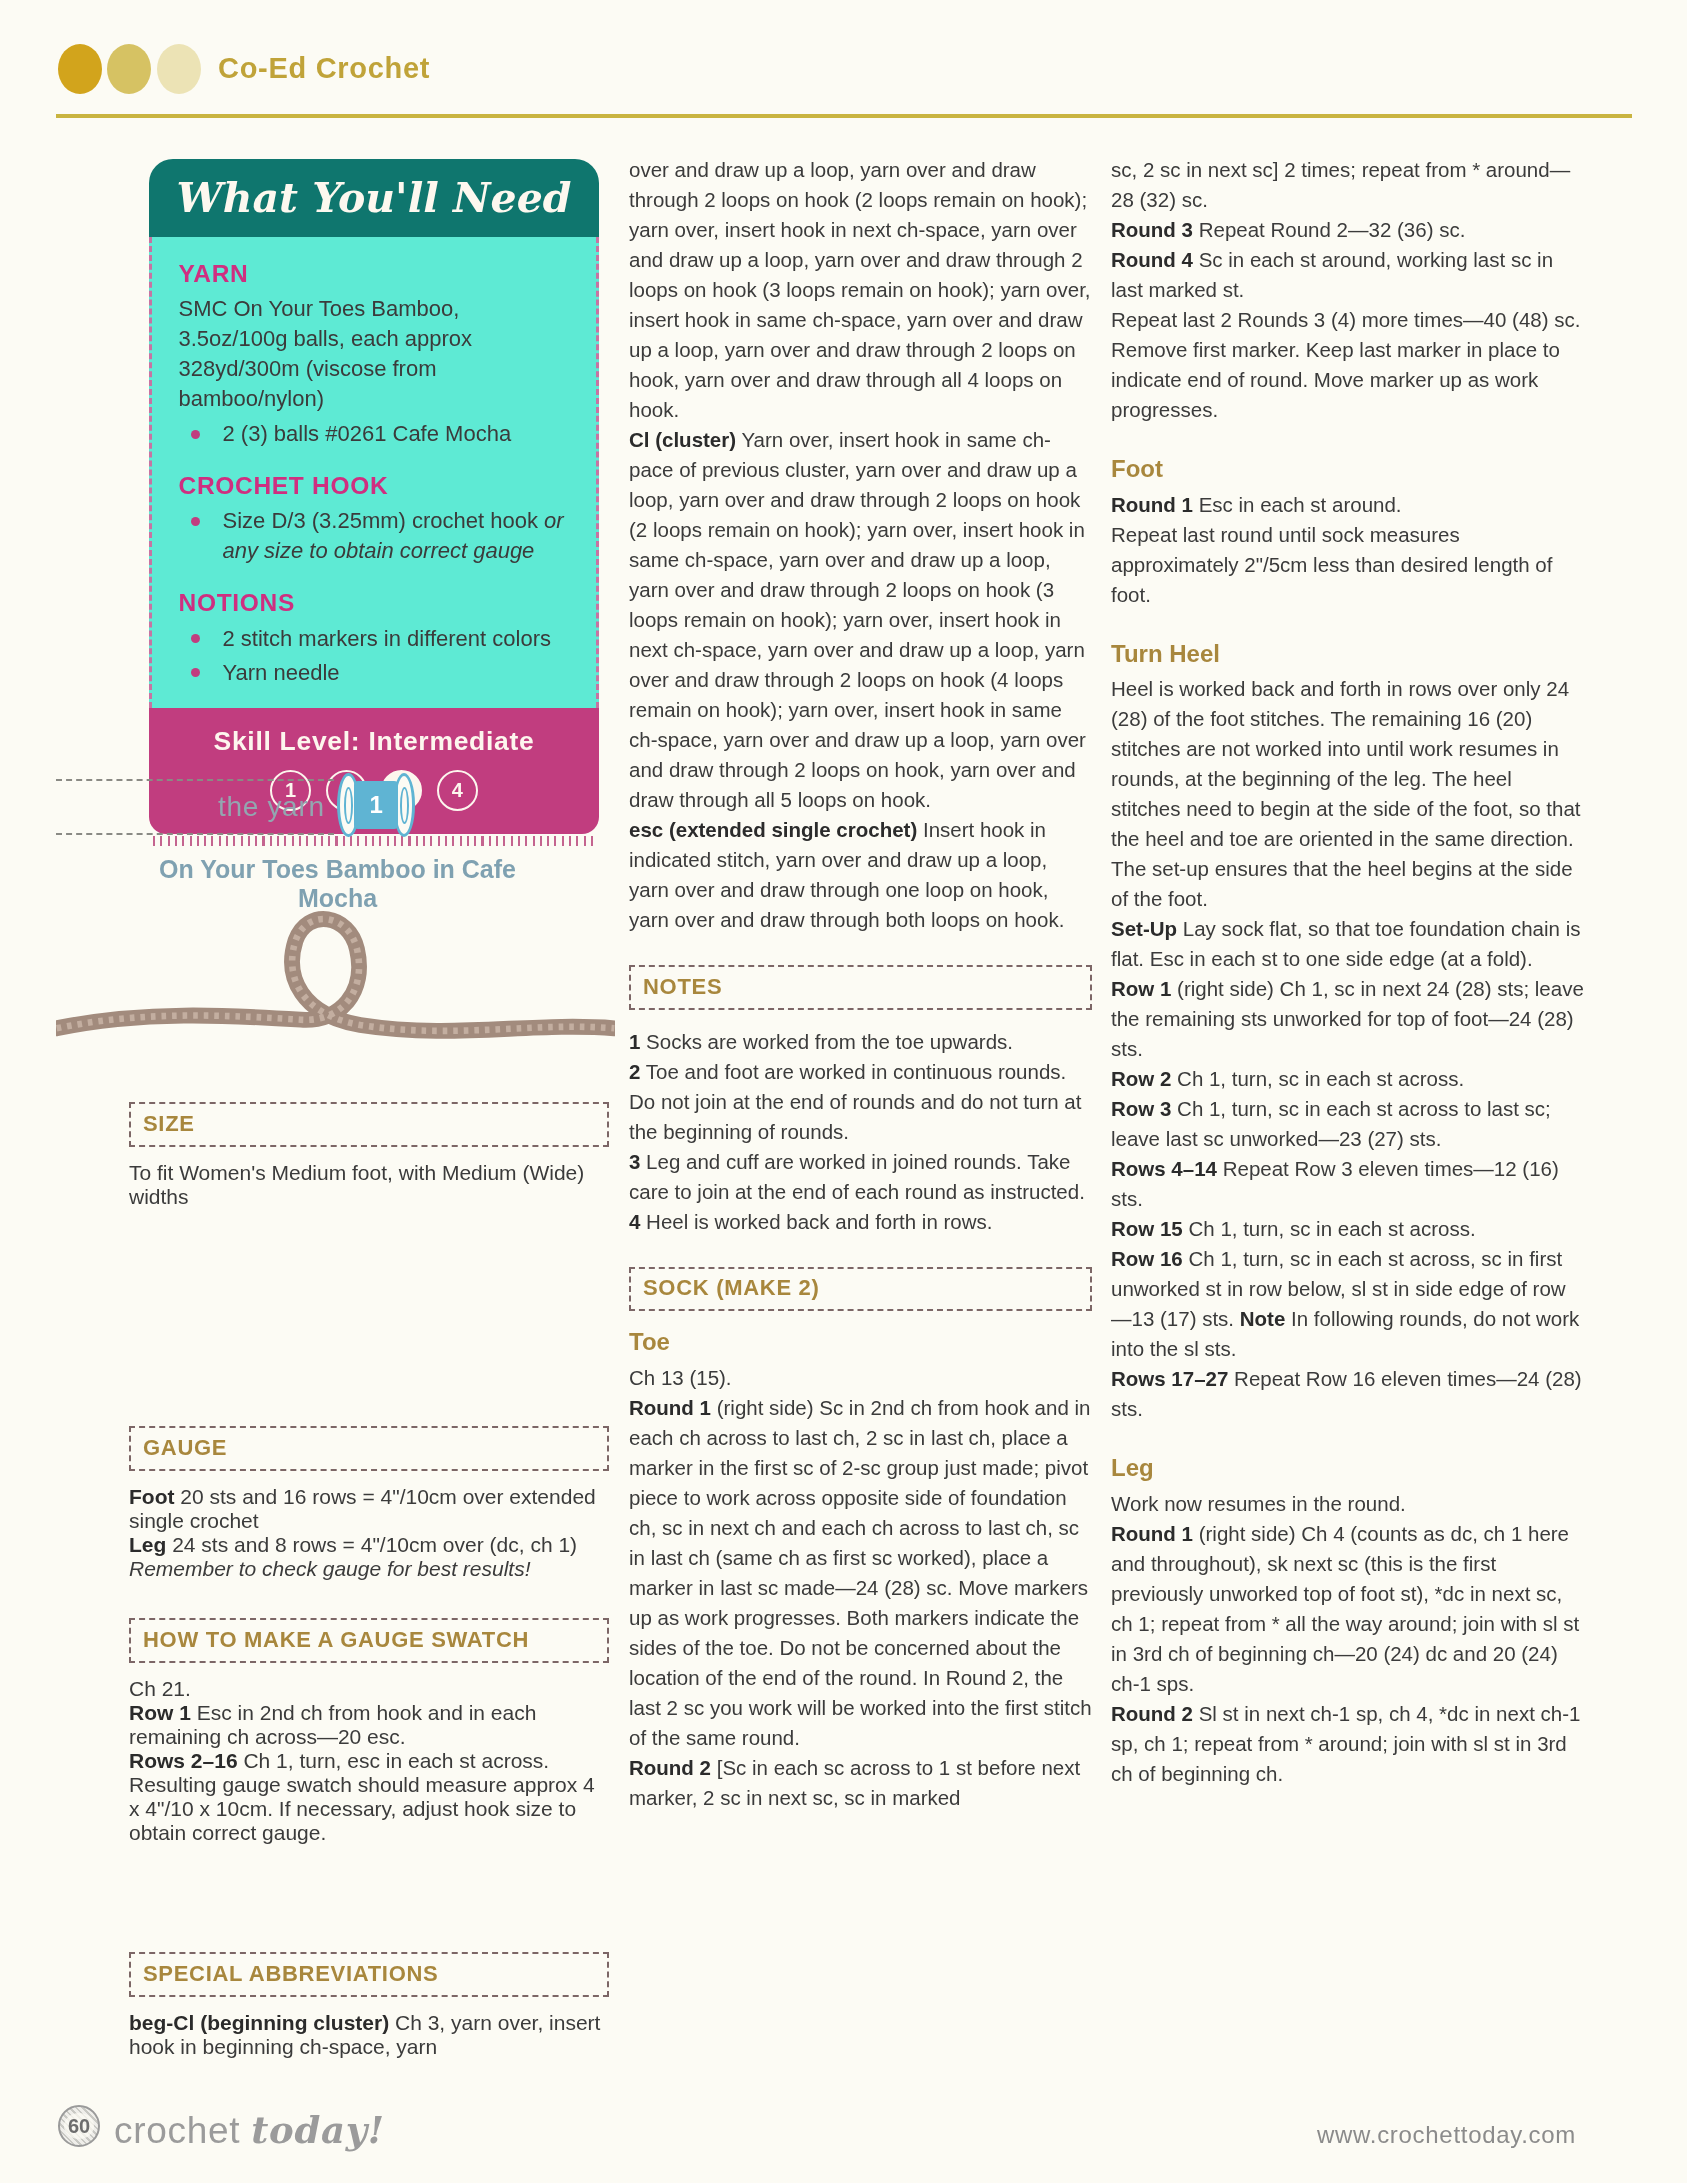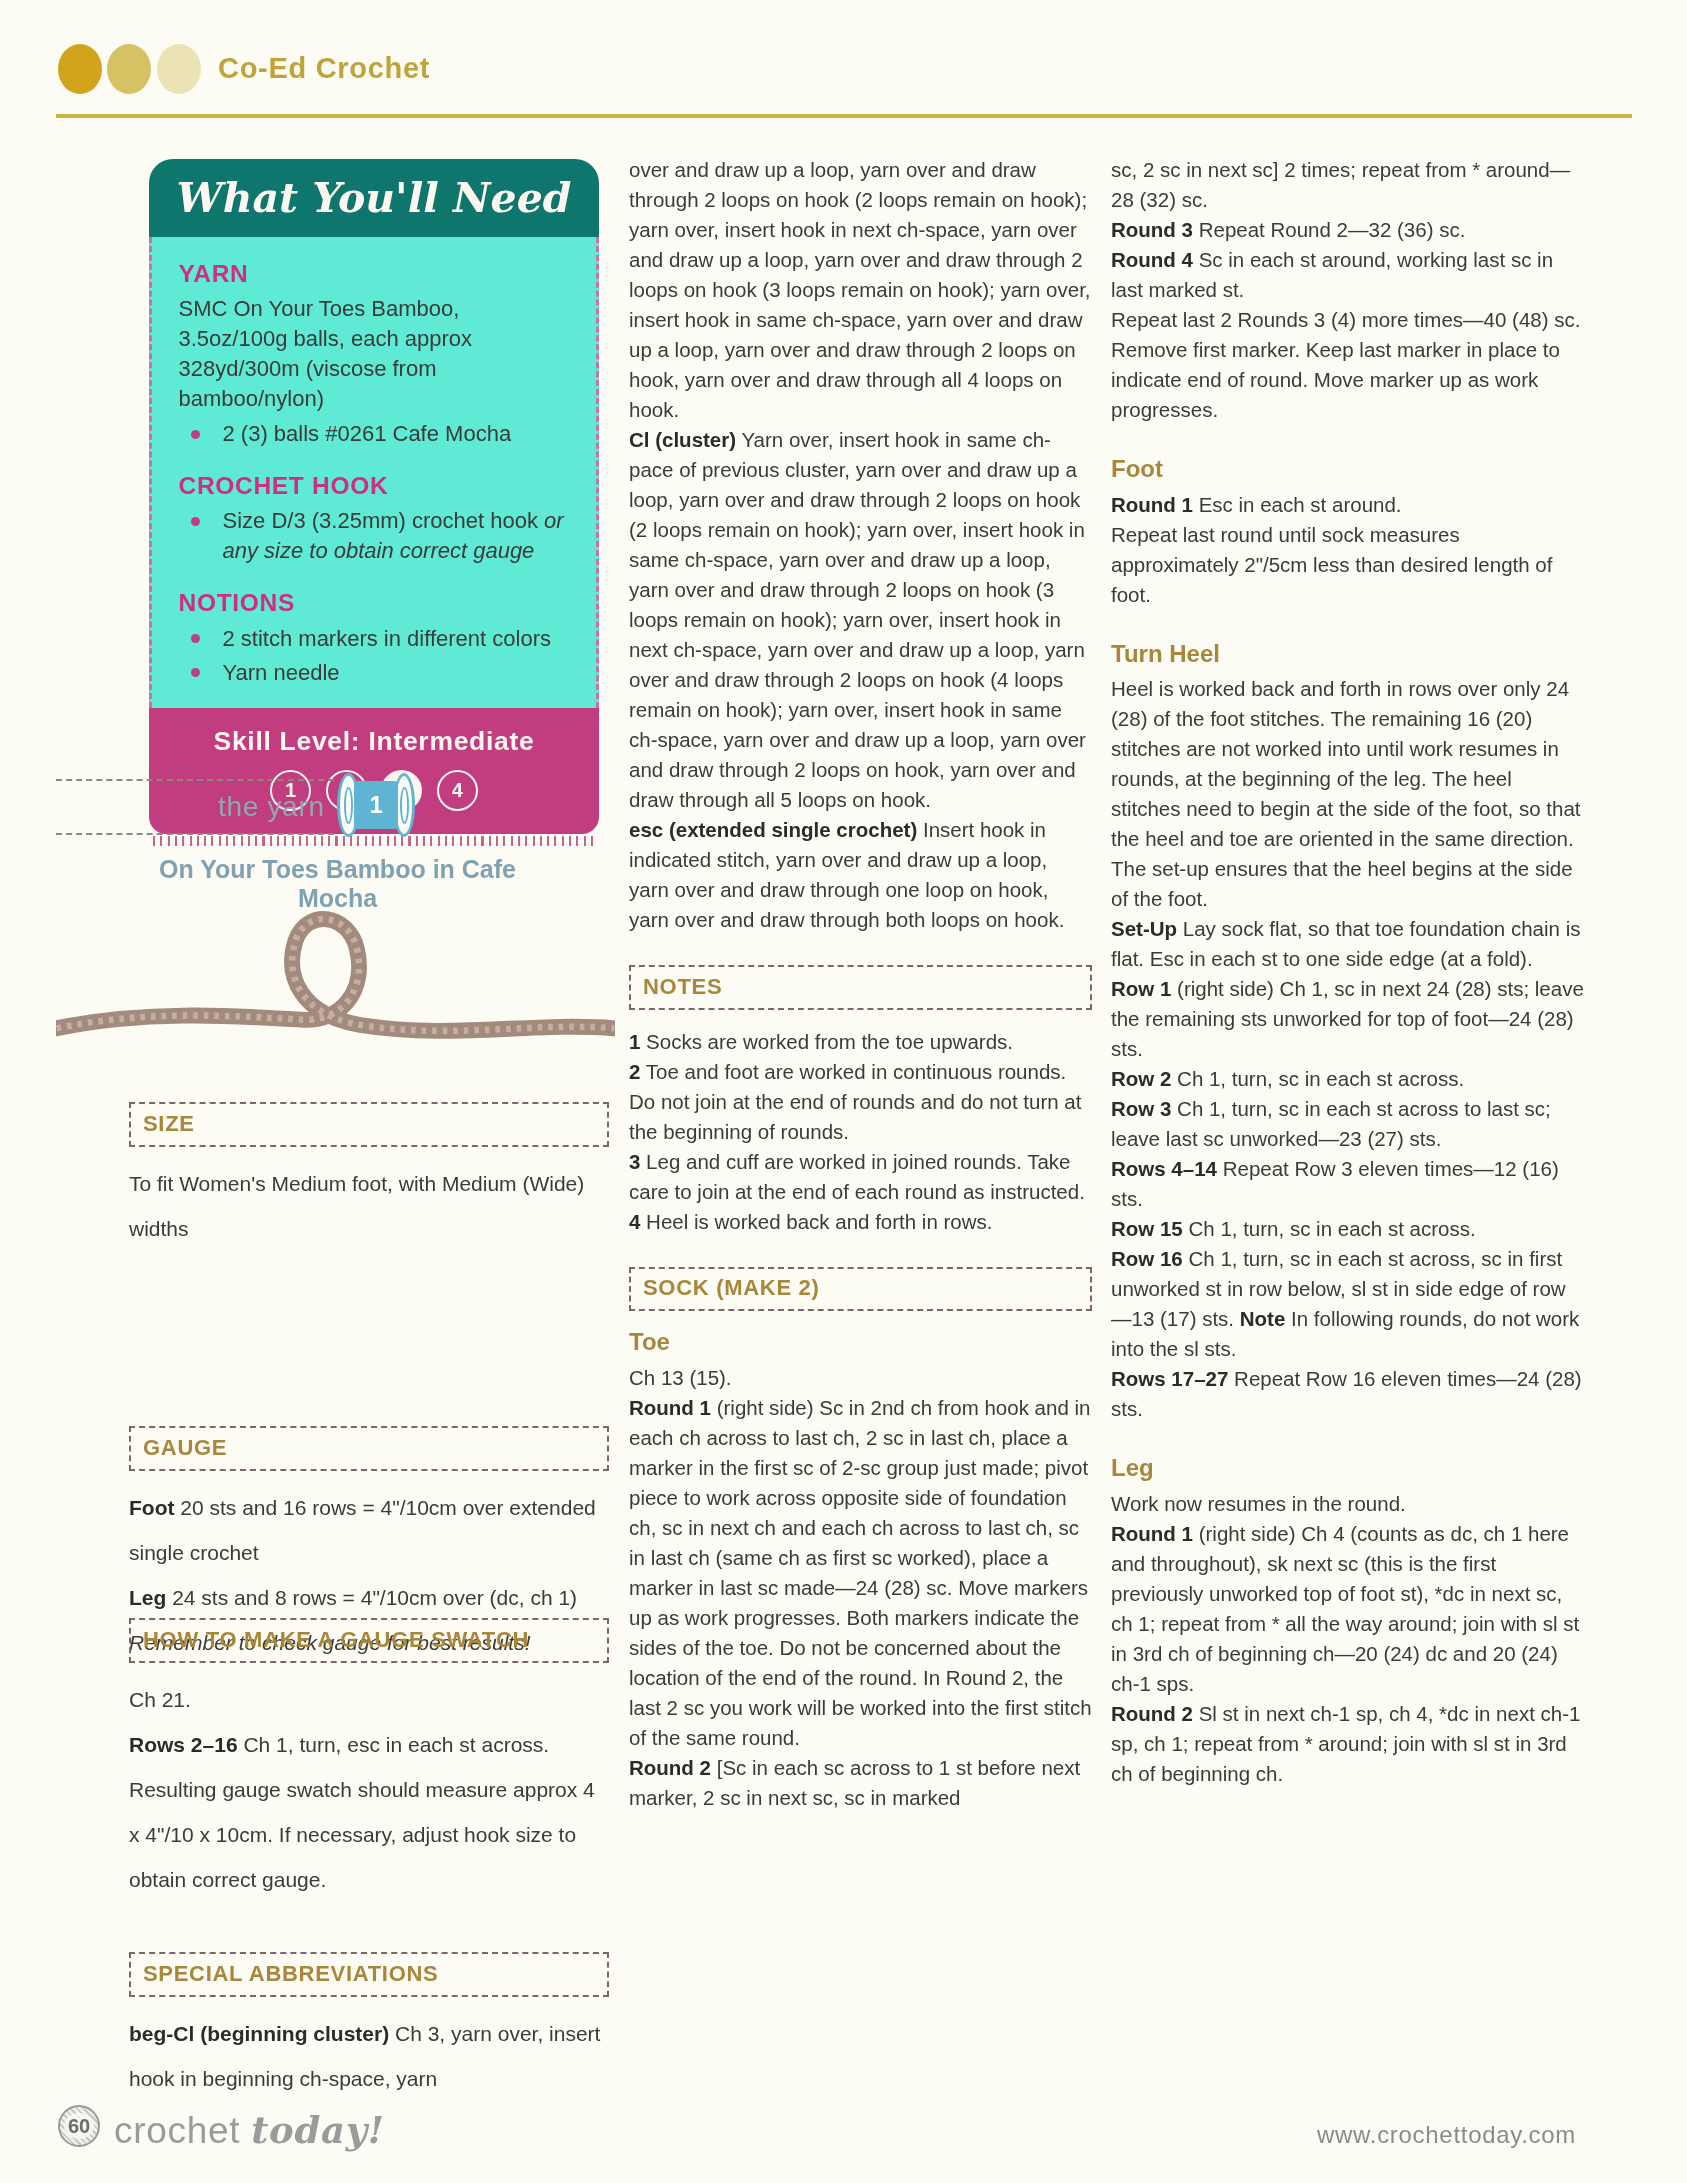--- a/index.html
+++ b/index.html
@@ -49,21 +49,21 @@
   .skein-center{width:44px;height:48px;background:#5fb4d3;margin:0 -5.3px;z-index:1;border-radius:4px;
                 display:flex;align-items:center;justify-content:center;color:#ffffff;
                 font-size:24px;font-weight:bold;}
   .yarn-caption{position:absolute;left:126px;top:855px;width:423px;text-align:center;
                 color:#7fa1b1;font-size:25px;font-weight:bold;}
   .yarn-photo{position:absolute;left:56px;top:893px;}
   
   .lcol-sec{position:absolute;left:129px;width:480px;}
   .dash-box{border:2px dashed #7c6666;padding:6.6px 12px 8px 12px;box-sizing:border-box;}
   .dash-box h2{margin:0;font-size:22px;letter-spacing:0.7px;color:#a8873d;font-weight:bold;}
-  .body-p{font-size:21px;line-height:45px;margin:0;}
+  .body-p{font-size:21px;line-height:24px;margin:0;}
   .lcol-sec .body-p{margin-top:14.6px;}
   .lcol-sec .body-p + .body-p{margin-top:0;}
   .seg-b{font-weight:bold;color:#2b2b2b;}
   .seg-i{font-style:italic;}
   
   .mcol{position:absolute;left:629px;top:155px;width:463px;}
   .rcol{position:absolute;left:1111px;top:155px;width:473px;}
   .mcol .body-p,.rcol .body-p{font-size:20.5px;line-height:30px;}
   .mcol .dash-box{margin:30px 0 17px 0;}
   .sub-h{color:#a8873d;font-size:24px;font-weight:bold;margin:30px 0 6.6px 0;}
@@ -157,20 +157,21 @@
     <p class="body-p"><span class="seg-b">Foot</span><span> 20 sts and 16 rows = 4"/10cm over extended single crochet</span></p>
     <p class="body-p"><span class="seg-b">Leg</span><span> 24 sts and 8 rows = 4"/10cm over (dc, ch 1)</span></p>
     <p class="body-p"><span class="seg-i">Remember to check gauge for best results!</span></p>
   </div>
 
   <div class="lcol-sec" style="top:1618px">
     <div class="dash-box">
       <h2>HOW TO MAKE A GAUGE SWATCH</h2>
     </div>
     <p class="body-p"><span>Ch 21.</span></p>
+    <p class="body-p"><span class="seg-b">Row 1</span><span> Esc in 2nd ch from hook and in each remaining ch across—20 esc.</span></p>
     <p class="body-p"><span class="seg-b">Rows 2–16</span><span> Ch 1, turn, esc in each st across. Resulting gauge swatch should measure approx 4 x 4"/10 x 10cm. If necessary, adjust hook size to obtain correct gauge.</span></p>
   </div>
 
   <div class="lcol-sec" style="top:1952px">
     <div class="dash-box">
       <h2>SPECIAL ABBREVIATIONS</h2>
     </div>
     <p class="body-p"><span class="seg-b">beg-Cl (beginning cluster)</span><span> Ch 3, yarn over, insert hook in beginning ch-space, yarn</span></p>
   </div>
 

